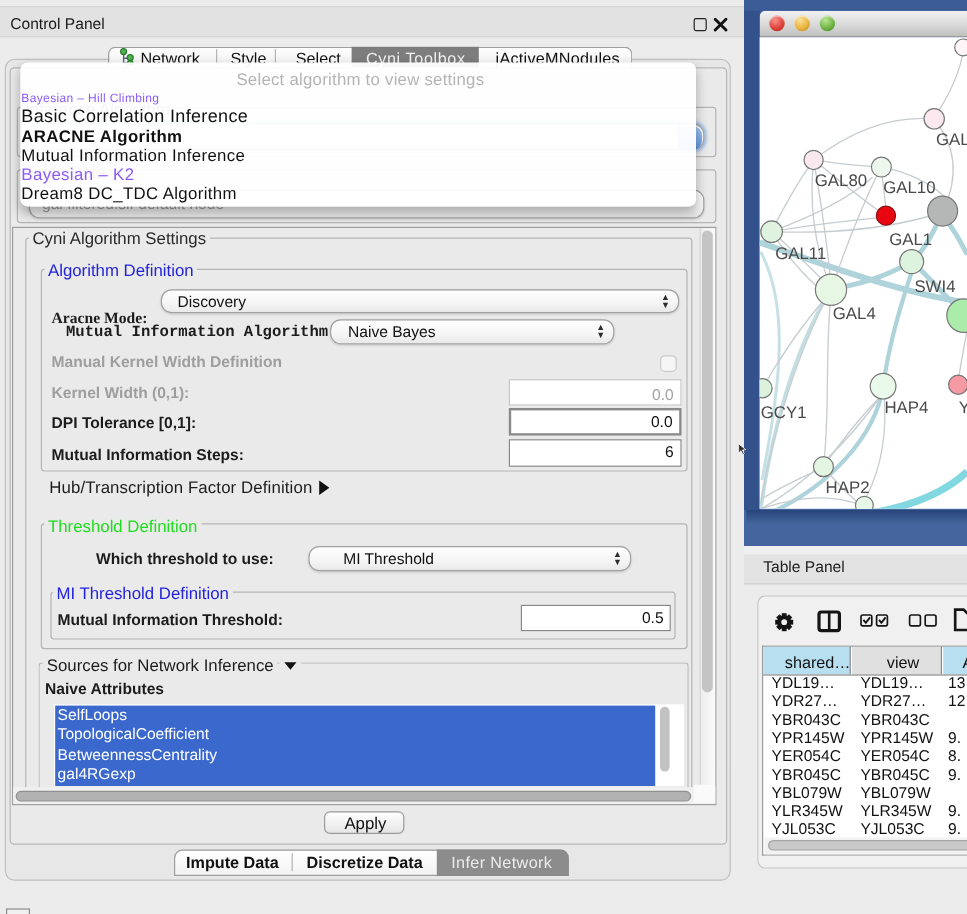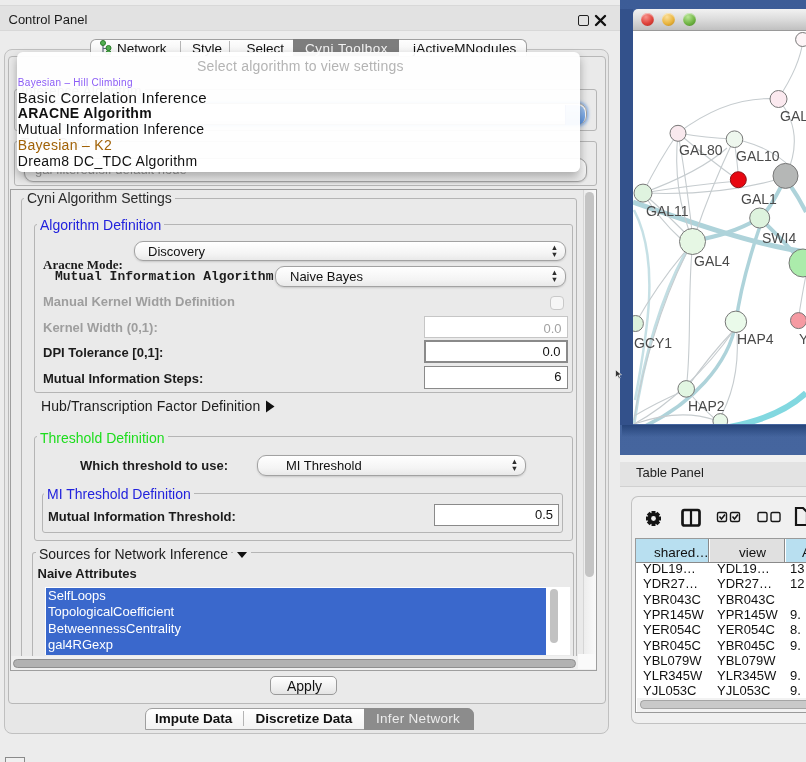--- a/index.html
+++ b/index.html
@@ -236,21 +236,21 @@
 
 <div class="etched" style="left:33.5px; top:224px; width:539.5px; height:169px;"></div>
 <div class="lbl ftitle" style="left:37px; top:216.7px; color:#2222dd;">Algorithm Definition</div>
 
 <div class="blbl" style="left:43px; top:258px;font-family:Liberation Serif, serif;">Aracne Mode:</div>
 <div class="combo" style="left:134px; top:240.5px; width:432px; height:20.5px;">
   <div class="lbl" style="left:13px; top:3.3px; font-size:13px; color:#111;">Discovery</div>
   <div class="arr">▲<br>▼</div>
 </div>
 <div class="blbl" style="left:55px; top:269.7px;font-family:Liberation Mono, monospace;">Mutual Information Algorithm Type:</div>
-<div class="combo" style="left:275px; top:266px; width:291px; height:20.5px;">
+<div class="combo" style="left:275px; top:266px; width:237px; height:20.5px;">
   <div class="lbl" style="left:14px; top:2.5px; font-size:13px; color:#111;">Naive Bayes</div>
   <div class="arr">▲<br>▼</div>
 </div>
 <div class="blbl" style="left:43px; top:295.3px; color:#9e9e9e;">Manual Kernel Width Definition</div>
 <div class="abs" style="left:550px; top:296px; width:14px; height:14px; background:#f6f6f6; border:1.5px solid #c9c9c9; border-radius:4px;"></div>
 <div class="blbl" style="left:43px; top:320.7px; color:#9e9e9e;">Kernel Width (0,1):</div>
 <div class="tfield" style="left:424px; top:315.5px; width:143.5px; height:22.5px; border:1px solid #c6c6c6;">
     <span style="top:4px; color:#a2a2a2;">0.0</span>
   </div>
 <div class="blbl" style="left:43px; top:346.1px;">DPI Tolerance [0,1]:</div>
@@ -308,20 +308,20 @@
 <div class="lbl bold" style="left:155px; top:711.3px; font-size:13.5px; color:#111;">Impute Data</div>
 <div class="lbl bold" style="left:255.5px; top:711.3px; font-size:13.5px; color:#111;">Discretize Data</div>
 <div class="lbl" style="left:376px; top:711.3px; font-size:13.5px; letter-spacing:0.3px; color:#ececec;">Infer Network</div>
 
 <div class="abs" style="left:17px; top:52px; width:562.5px; height:120px; background:rgba(255,255,255,0.95); border-radius:6px; box-shadow:0 5px 10px rgba(0,0,0,0.3);"></div>
 <div class="lbl" style="left:197px; top:58px; font-size:14px; letter-spacing:0.2px; color:#b4b4b4;">Select algorithm to view settings</div>
 <div class="lbl" style="left:17.8px; top:77px; font-size:10px; letter-spacing:0.3px; color:#8b5cf6;">Bayesian – Hill Climbing</div>
 <div class="lbl" style="left:17.8px; top:89px; font-size:15px; letter-spacing:0.3px; color:#111;">Basic Correlation Inference</div>
 <div class="lbl bold" style="left:17.8px; top:105px; font-size:14px; letter-spacing:0.3px; color:#111;">ARACNE Algorithm</div>
 <div class="lbl" style="left:17.8px; top:121px; font-size:14px; letter-spacing:0.3px; color:#111;">Mutual Information Inference</div>
-<div class="lbl" style="left:17.8px; top:137px; font-size:14px; letter-spacing:0.3px; color:#a16207;">Bayesian – K2</div>
+<div class="lbl" style="left:17.8px; top:137px; font-size:14px; letter-spacing:0.3px; color:#8b5cf6;">Bayesian – K2</div>
 <div class="lbl" style="left:17.8px; top:153px; font-size:14px; letter-spacing:0.3px; color:#111;">Dream8 DC_TDC Algorithm</div>
 
 <svg class="abs" style="left:614px; top:369px;" width="9" height="11" viewBox="0 0 9 11">
     <path d="M 1.5 0.8 L 1.5 8.5 L 3.5 6.6 L 5 9.8 L 6.2 9 L 4.7 6 L 7.5 5.7 Z" fill="#333" stroke="#fff" stroke-width="0.6"></path>
   </svg>
 
 <div class="abs" style="left:5px; top:757px; width:20px; height:10px; background:#f0f0f0; border:1.5px solid #8a8a8a;"></div>
 
 </body></html>

